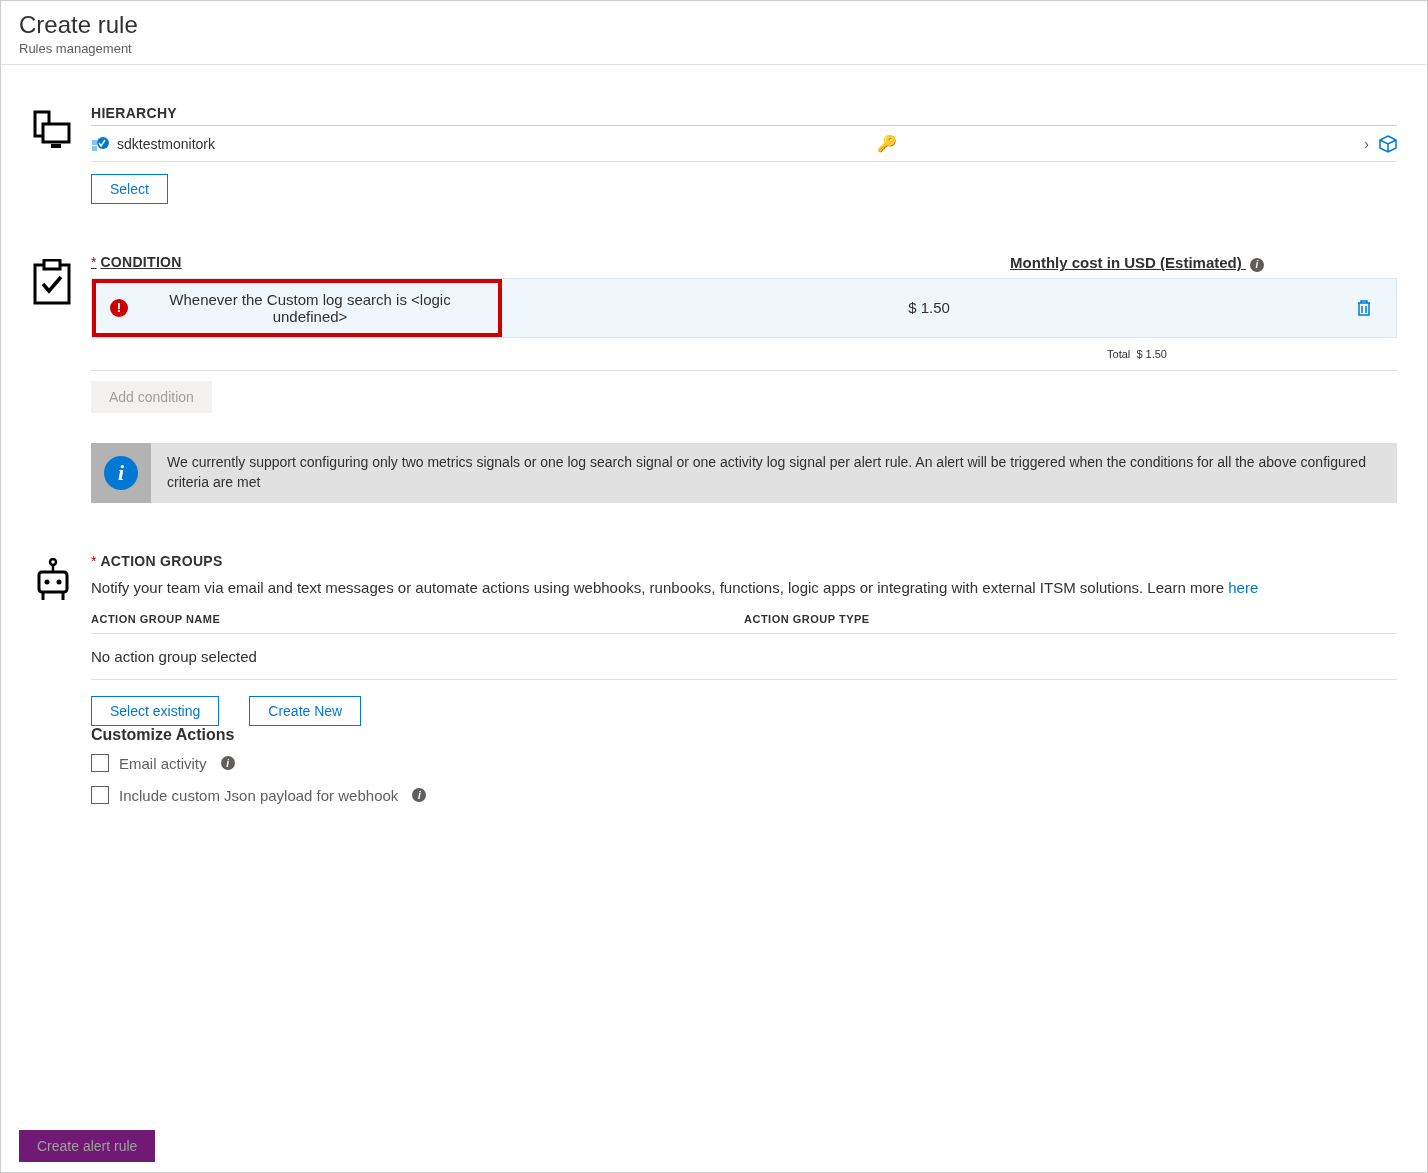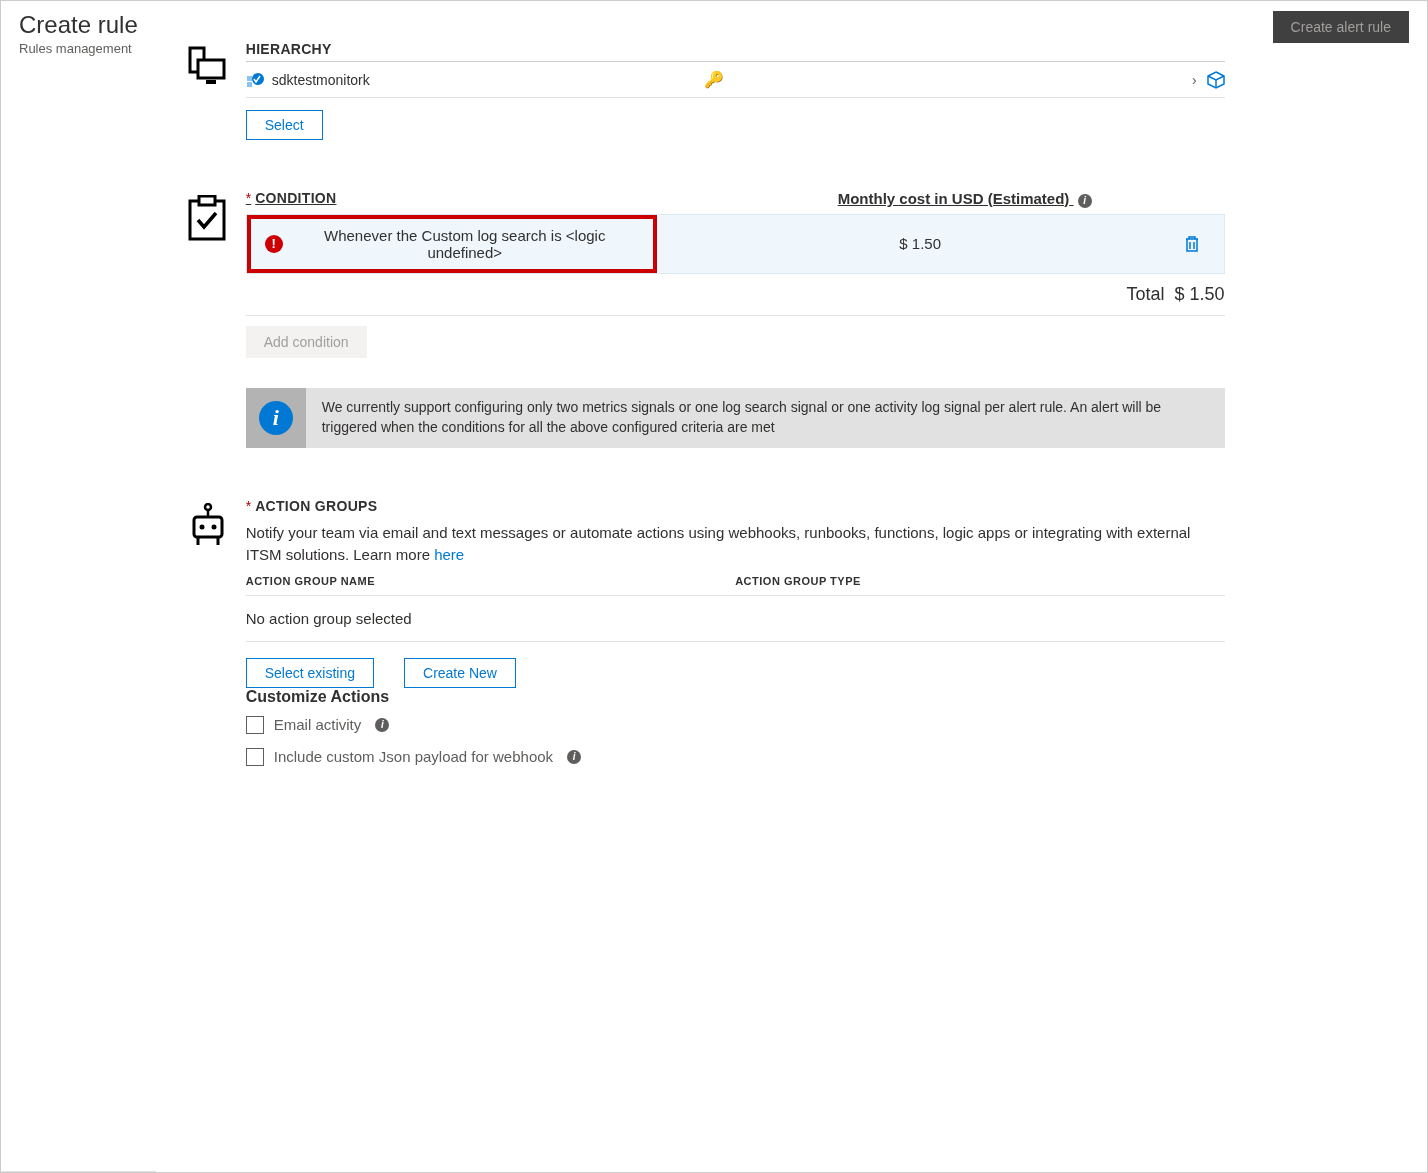--- a/index.html
+++ b/index.html
@@ -1,17 +1,17 @@
 <!DOCTYPE html>
 <html><head>
 <meta charset="utf-8">
 <style>
 * { box-sizing: border-box; margin: 0; padding: 0; }
 body { font-family: 'Segoe UI', Tahoma, sans-serif; font-size: 14px; color: #323130; background: #fff; }
-.page { width: 1428px; height: 1173px; border: 1px solid #ccc; position: relative; display: flex; flex-direction: row; }
+.page { width: 1428px; height: 1173px; border: 1px solid #ccc; position: relative; display: flex; flex-direction: column; }
 .header { padding: 10px 18px 8px 18px; border-bottom: 1px solid #e1e1e1; }
 .header h1 { font-size: 24px; font-weight: 400; color: #323130; }
 .header .subtitle { font-size: 13px; color: #605e5c; margin-top: 2px; }
 .content { flex: 1; padding: 40px 30px 20px 30px; overflow-y: auto; }
 .section { display: flex; margin-bottom: 50px; }
 .section-icon { width: 60px; flex-shrink: 0; padding-top: 5px; }
 .section-body { flex: 1; }
 .section-header-row { display: flex; border-bottom: 1px solid #ccc; padding-bottom: 4px; }
 .section-label { font-size: 14px; font-weight: 700; letter-spacing: 0.3px; }
 .required-star { color: #a80000; margin-right: 4px; }
@@ -23,39 +23,39 @@
 .btn-outline { display: inline-block; border: 1px solid #0078d4; color: #0078d4; background: #fff; padding: 6px 18px; font-size: 14px; cursor: pointer; margin-top: 12px; }
 .condition-head-row { display: flex; padding-bottom: 6px; text-decoration: underline; }
 .condition-head-row .col-right { text-align: center; font-weight: 600; font-size: 15px; }
 .info-icon { display: inline-flex; width: 14px; height: 14px; border-radius: 50%; background: #605e5c; color: #fff; font-size: 10px; align-items: center; justify-content: center; font-style: italic; font-weight: bold; margin-left: 4px; }
 .condition-row { display: flex; align-items: center; background: #eff6fc; border: 1px solid #dbe9f5; padding: 0; position: relative; }
 .condition-highlight { border: 4px solid #cc0000; padding: 8px 14px; display: flex; align-items: center; gap: 8px; flex: 1 1 auto; max-width: 410px; }
 .alert-badge { width: 18px; height: 18px; border-radius: 50%; background: #cc0000; color: #fff; font-weight: bold; display: flex; align-items: center; justify-content: center; font-size: 13px; flex-shrink: 0; }
 .condition-cost { flex: 1; text-align: center; font-size: 15px; padding: 10px 0; }
 .trash-icon { width: 40px; text-align: center; color: #0078d4; cursor: pointer; }
 .total-row { display: flex; padding: 10px 0 10px 0; border-bottom: 1px solid #e1e1e1; }
-.total-row .col-right { text-align: right; font-size: 18px; }
+.total-row .col-right { text-align: center; font-size: 11px; }
 .btn-disabled { background: #f3f2f1; color: #a19f9d; border: none; padding: 8px 18px; font-size: 14px; cursor: default; margin-top: 10px; }
 .info-box { display: flex; background: #e1e1e1; margin-top: 30px; align-items: center; }
 .info-box-icon { width: 60px; height: 60px; background: #b3b3b3; display: flex; align-items: center; justify-content: center; flex-shrink: 0; }
 .info-circle { width: 34px; height: 34px; border-radius: 50%; background: #0078d4; color: #fff; font-size: 22px; font-style: italic; font-weight: bold; font-family: Georgia, serif; display: flex; align-items: center; justify-content: center; }
 .info-box-text { padding: 10px 16px; font-size: 14px; color: #323130; line-height: 1.4; }
 .action-desc { font-size: 15px; color: #323130; margin-top: 8px; line-height: 1.5; }
 .link { color: #0078d4; cursor: pointer; }
-.ag-table { margin-top: 8px; }
+.ag-table { margin-top: 14px; }
 .ag-header { display: flex; border-bottom: 1px solid #e1e1e1; padding-bottom: 8px; }
 .ag-col { flex: 1; font-size: 11px; font-weight: 700; letter-spacing: 0.5px; }
 .ag-empty { padding: 14px 0; border-bottom: 1px solid #e1e1e1; font-size: 15px; }
 .btn-row { display: flex; gap: 30px; margin-top: 16px; }
 .customize { }
 .customize h3 { font-size: 16px; font-weight: 700; margin-bottom: 10px; }
 .checkbox-row { display: flex; align-items: center; gap: 10px; margin-bottom: 14px; color: #605e5c; font-size: 15px; }
 .checkbox { width: 18px; height: 18px; border: 1px solid #605e5c; background: #fff; cursor: pointer; }
 .footer { padding: 10px 18px; }
-.btn-footer-disabled { background: #404040; color: #a19f9d; border: none; padding: 8px 18px; font-size: 14px; cursor: default; }
+.btn-footer-disabled { background: #701a75; color: #a19f9d; border: none; padding: 8px 18px; font-size: 14px; cursor: default; }
 svg { display: block; }
 .chevron { color: #605e5c; font-size: 14px; }
 .key-icon { color: #f2c811; font-size: 16px; }
 </style>
 </head>
 <body>
 
 <div class="page">
   <div class="header">
     <h1>Create rule</h1>

